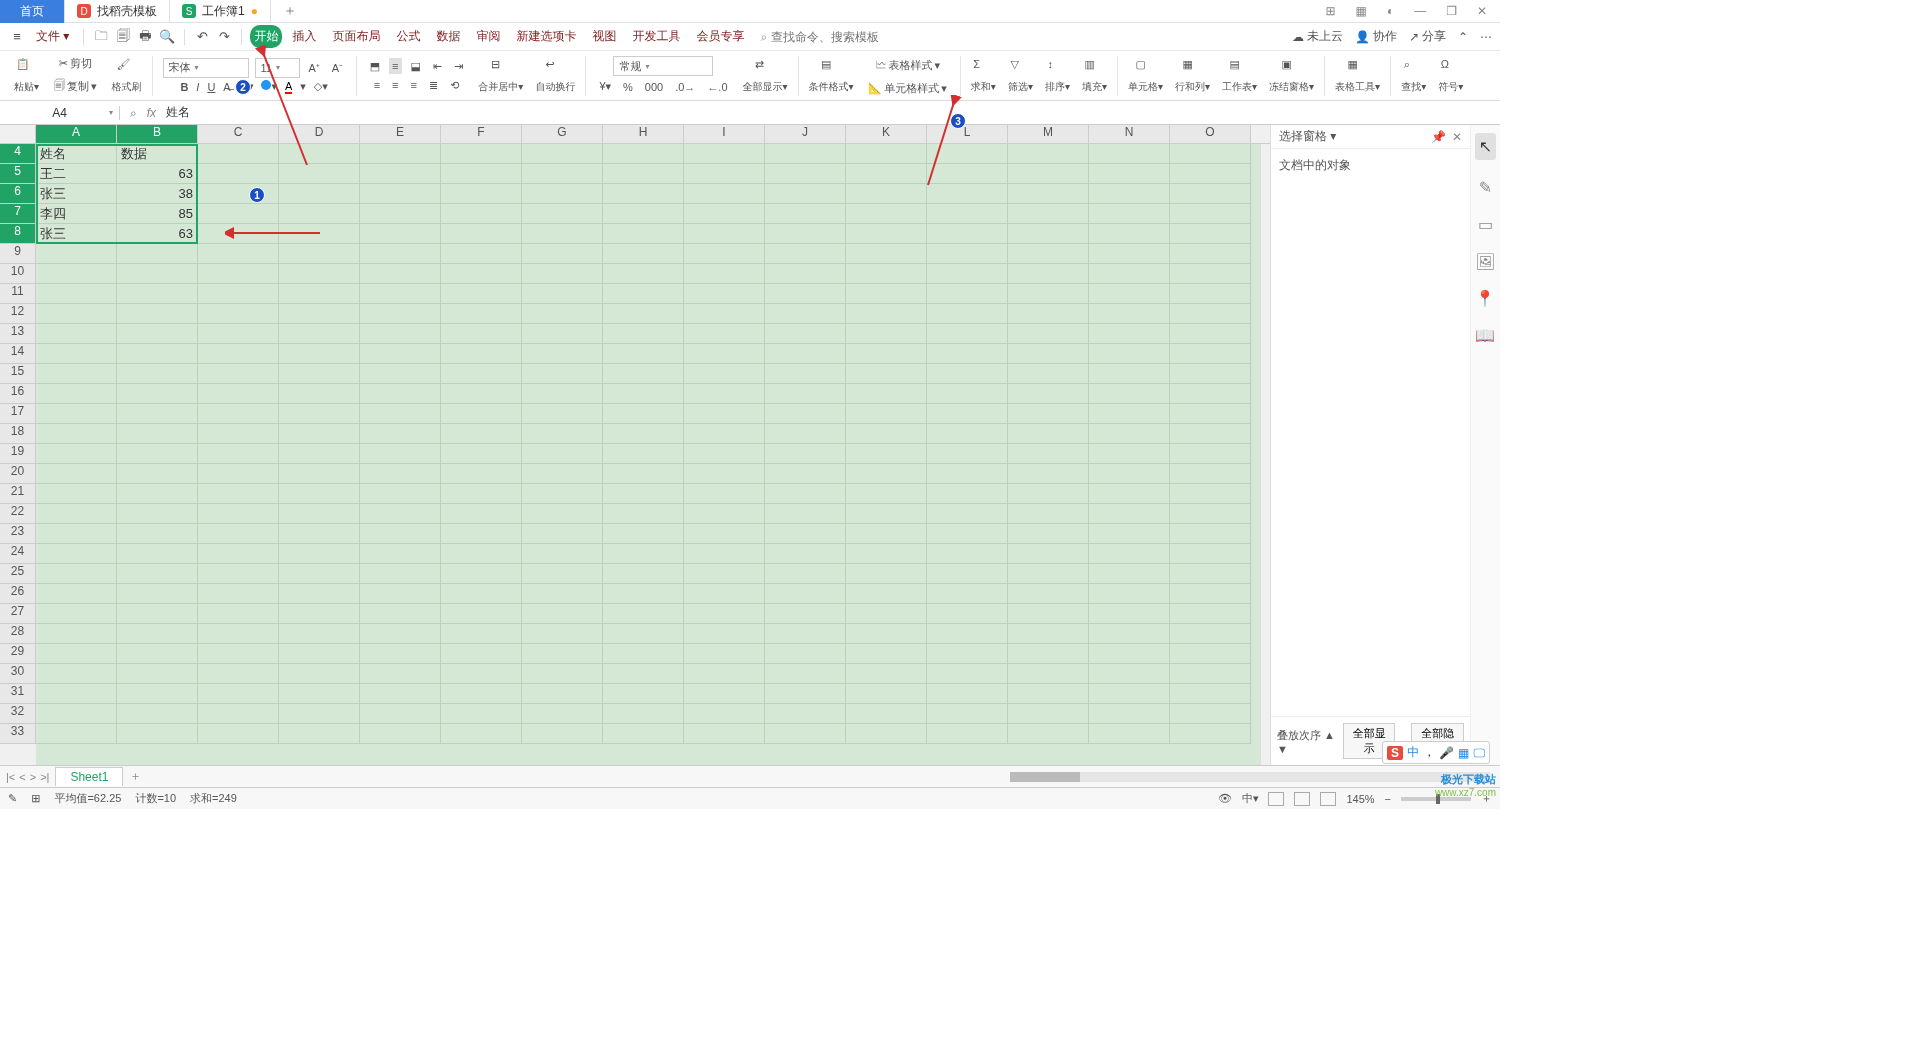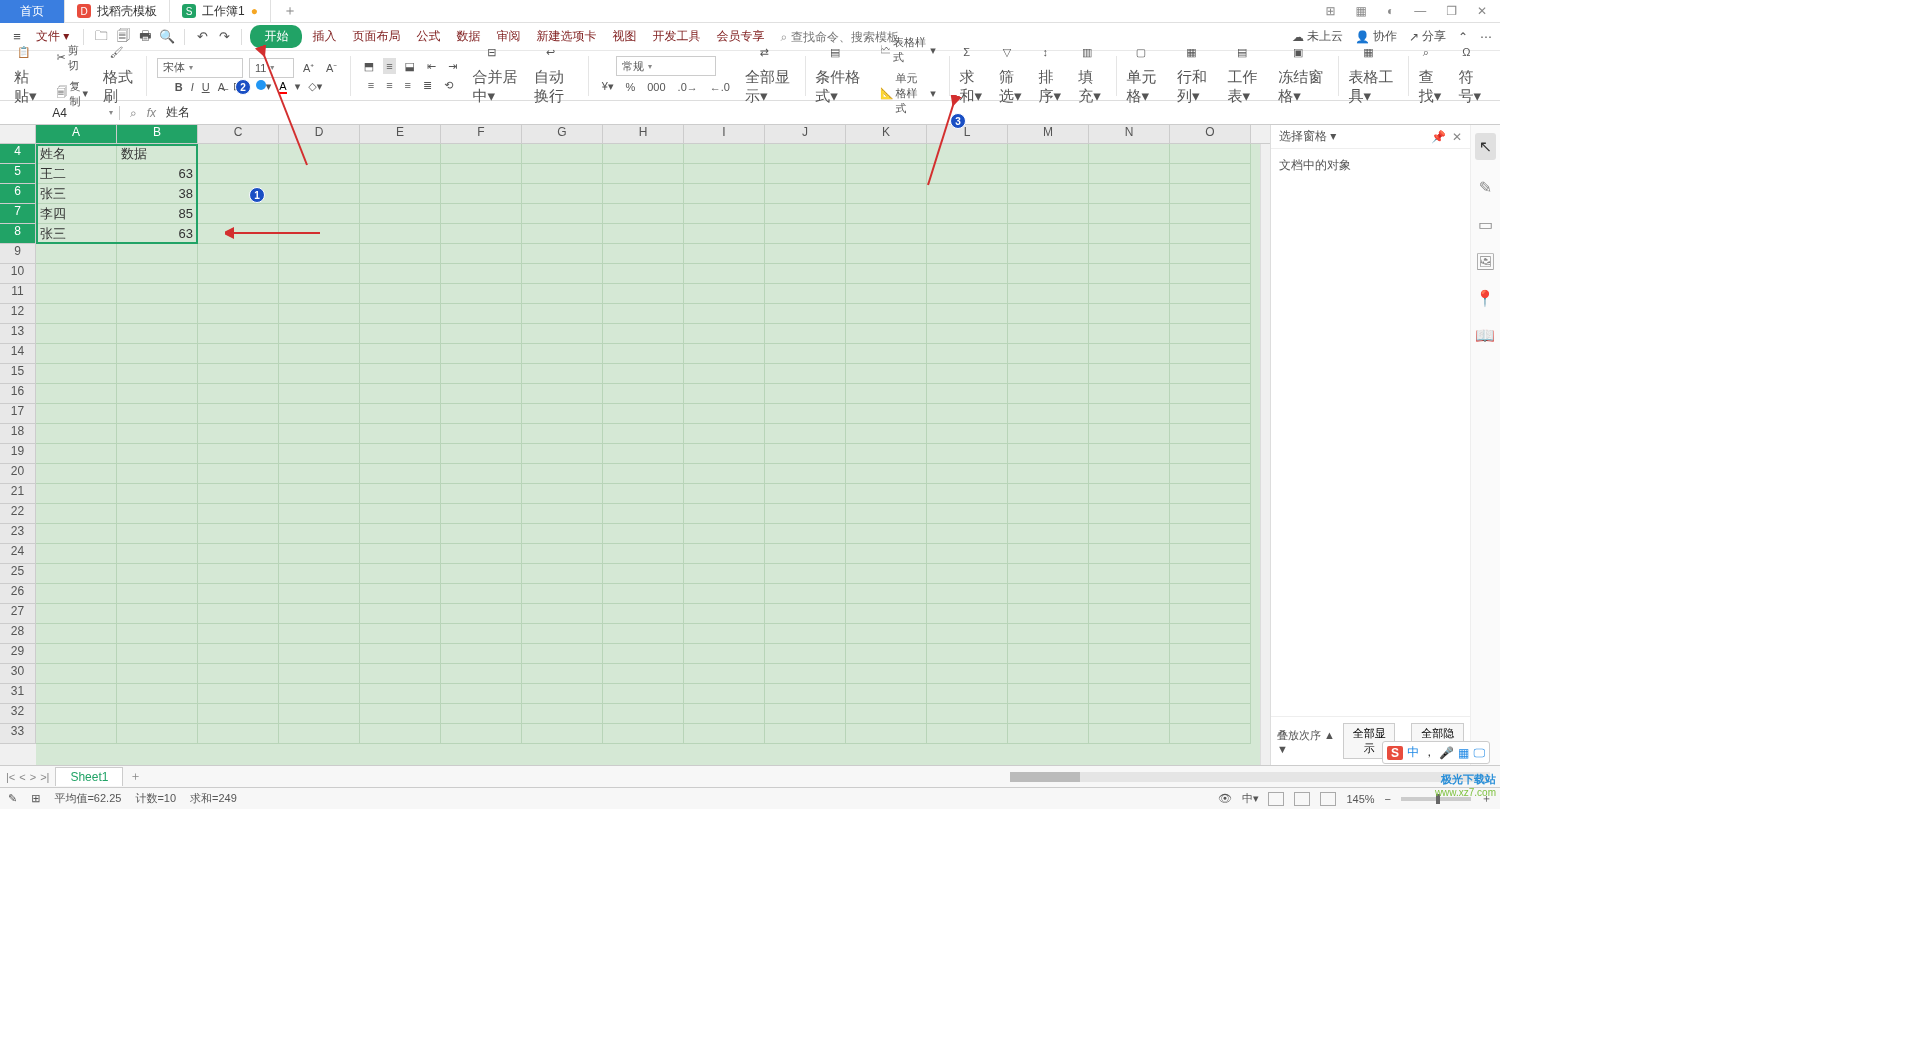--- a/index.html
+++ b/index.html
@@ -9,37 +9,37 @@
 .tab.home{background:#3a7ee0;color:#fff;padding:0 20px}
 .tab-ico{width:14px;height:14px;border-radius:3px;display:inline-flex;align-items:center;justify-content:center;font-size:10px;color:#fff}
 .tab .mod{color:#f5a623;font-weight:bold}
 .tab .plus{color:#888;font-size:14px}
 .win-ctrl{margin-left:auto;display:flex;align-items:center;gap:10px;padding-right:8px;color:#888}
 .win-ctrl span{padding:3px 5px;cursor:pointer}
 .menubar{height:28px;background:#fff;display:flex;align-items:center;padding:0 8px;gap:4px;border-bottom:1px solid #e8e8e8}
 .menubar .ico{width:18px;height:18px;display:inline-flex;align-items:center;justify-content:center;color:#555;cursor:pointer;font-size:13px}
 .menubar .sep{width:1px;height:16px;background:#ddd;margin:0 4px}
 .menubar .menu-item{padding:3px 6px;color:#7f1d1d;cursor:pointer}
-.menubar .menu-item.active{background:#21a366;color:#fff;border-radius:10px;padding:3px 14px}
+.menubar .menu-item.active{background:#21a366;color:#fff;border-radius:10px;padding:3px 4px}
 .menubar input.search{border:none;outline:none;color:#999;font-size:12px;width:120px}
 .menubar .right{margin-left:auto;display:flex;align-items:center;gap:12px;color:#555}
 .menubar .right span{display:inline-flex;align-items:center;gap:3px}
 .ribbon{height:50px;background:#fff;display:flex;align-items:center;padding:0 8px;border-bottom:1px solid #ddd;font-size:11px;color:#555}
 .rgroup{display:flex;flex-direction:column;align-items:center;justify-content:center;gap:2px;padding:0 6px}
 .rrow{display:flex;align-items:center;gap:6px}
 .rbtn{display:inline-flex;align-items:center;gap:2px;cursor:pointer;padding:2px 3px}
 .rsep{width:1px;height:40px;background:#e5e5e5;margin:0 4px}
 .fontbox{border:1px solid #ccc;height:20px;display:flex;align-items:center;padding:0 5px;gap:4px;font-size:11px}
 .fontbox .car{font-size:8px;color:#888}
 .biu{display:flex;gap:8px;align-items:center}
 .biu span{cursor:pointer}
 .color-blue{display:inline-block;width:10px;height:10px;background:#2196f3;border-radius:50%}
 .iconbtn{display:inline-flex;flex-direction:column;align-items:center;gap:2px;padding:0 6px;cursor:pointer}
 .iconbtn svg,.iconbtn .ic{width:20px;height:20px}
-.iconbtn .lbl{font-size:15px}
+.iconbtn .lbl{font-size:10px}
 .formulabar{height:24px;display:flex;align-items:center;border-bottom:1px solid #ccc}
 .namebox{width:120px;border-right:1px solid #ccc;display:flex;align-items:center;justify-content:center;position:relative}
 .namebox .car{position:absolute;right:6px;font-size:8px;color:#888}
 .fxarea{display:flex;align-items:center;gap:10px;padding:0 10px;flex:1}
 .fxico{color:#888;cursor:pointer}
 .content{display:flex;height:640px}
 .grid-wrap{flex:1;position:relative;overflow:hidden}
 .colhdr{display:flex;height:19px;background:#f0f0f0;border-bottom:1px solid #ccc}
 .corner{width:36px;border-right:1px solid #ccc;background:#f0f0f0}
 .ch{width:81px;text-align:center;border-right:1px solid #ccc;font-size:12px;color:#555;background:#e8e8e8}

